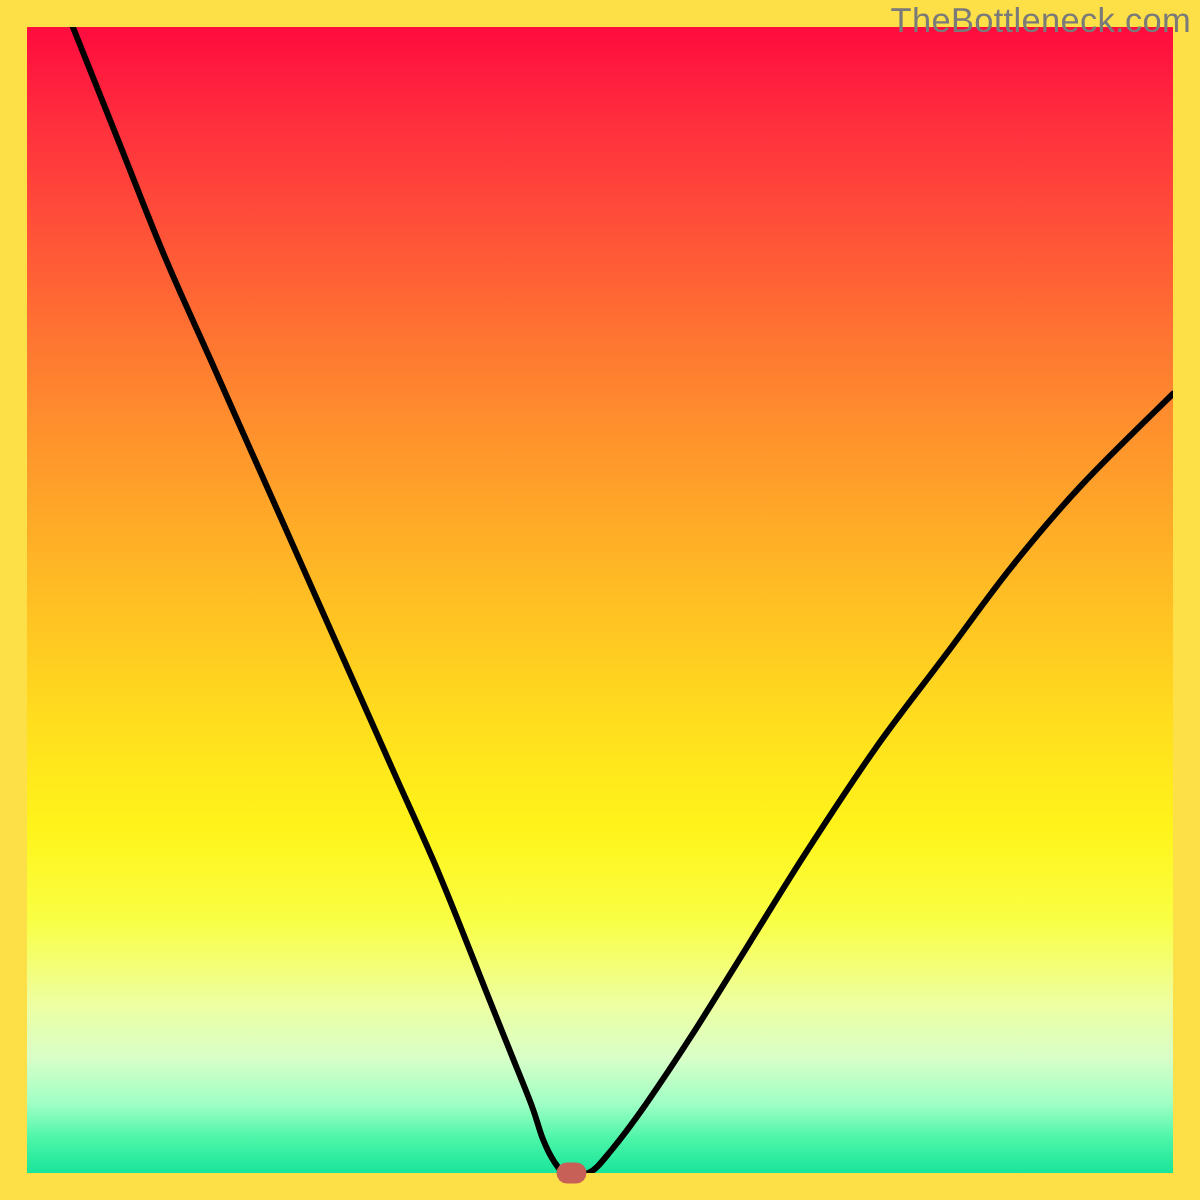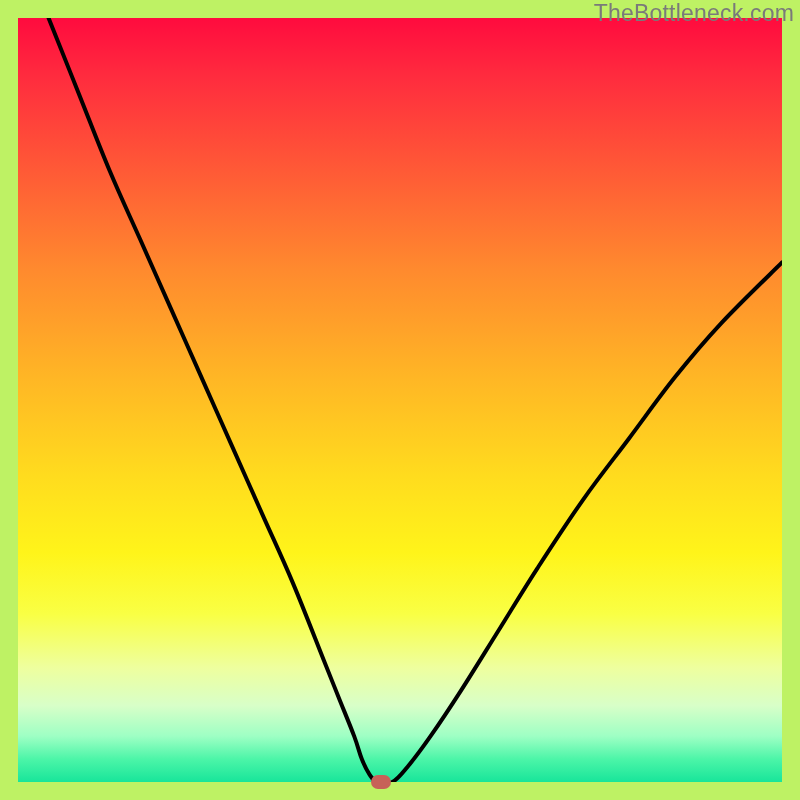--- a/index.html
+++ b/index.html
@@ -7,21 +7,21 @@
     padding: 0;
     width: 800px;
     height: 800px;
     overflow: hidden;
     font-family: Arial, Helvetica, sans-serif;
   }
   .frame {
     position: relative;
     width: 800px;
     height: 800px;
-    background: #bef264;
+    background: #fde047;
     box-sizing: border-box;
   }
   .plot-area {
     position: absolute;
     left: 18px;
     top: 18px;
     width: 764px;
     height: 764px;
     background: linear-gradient(
       to bottom,

